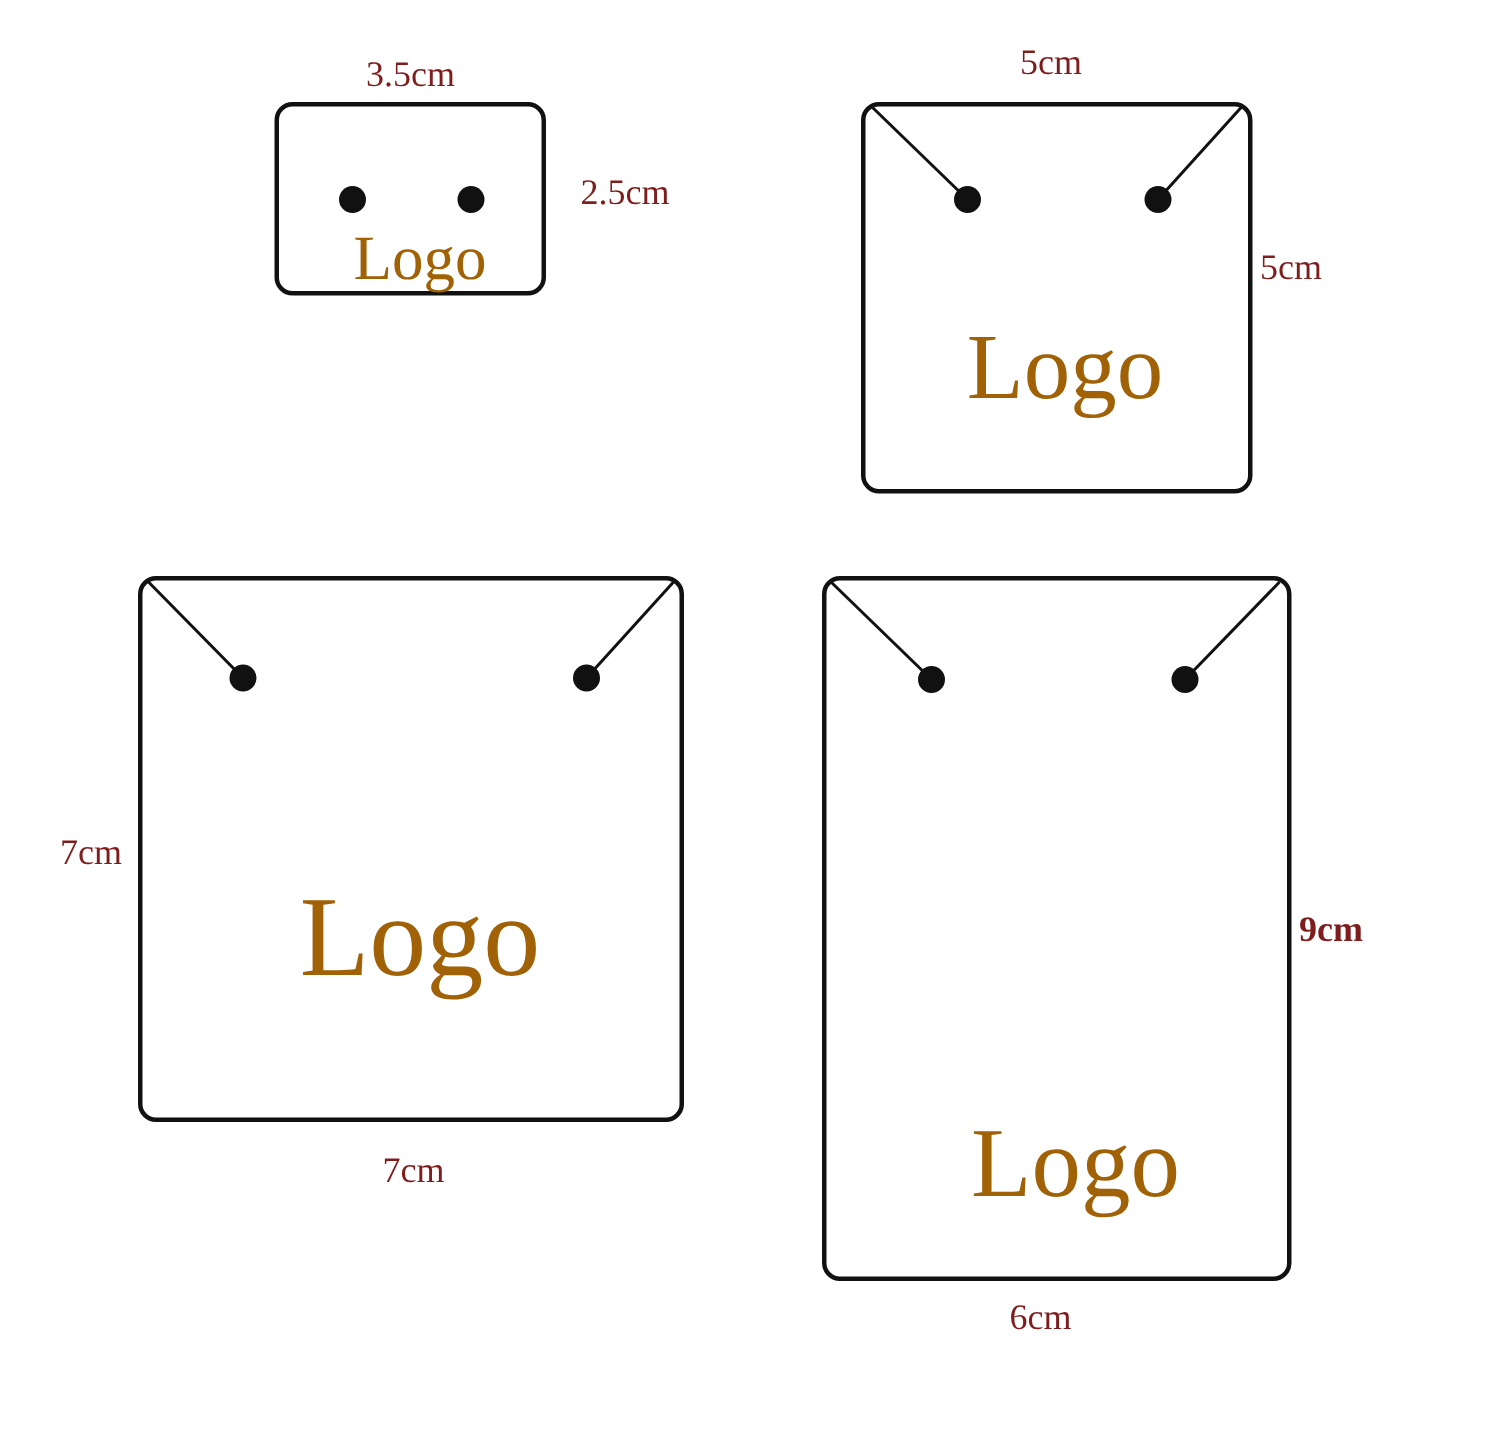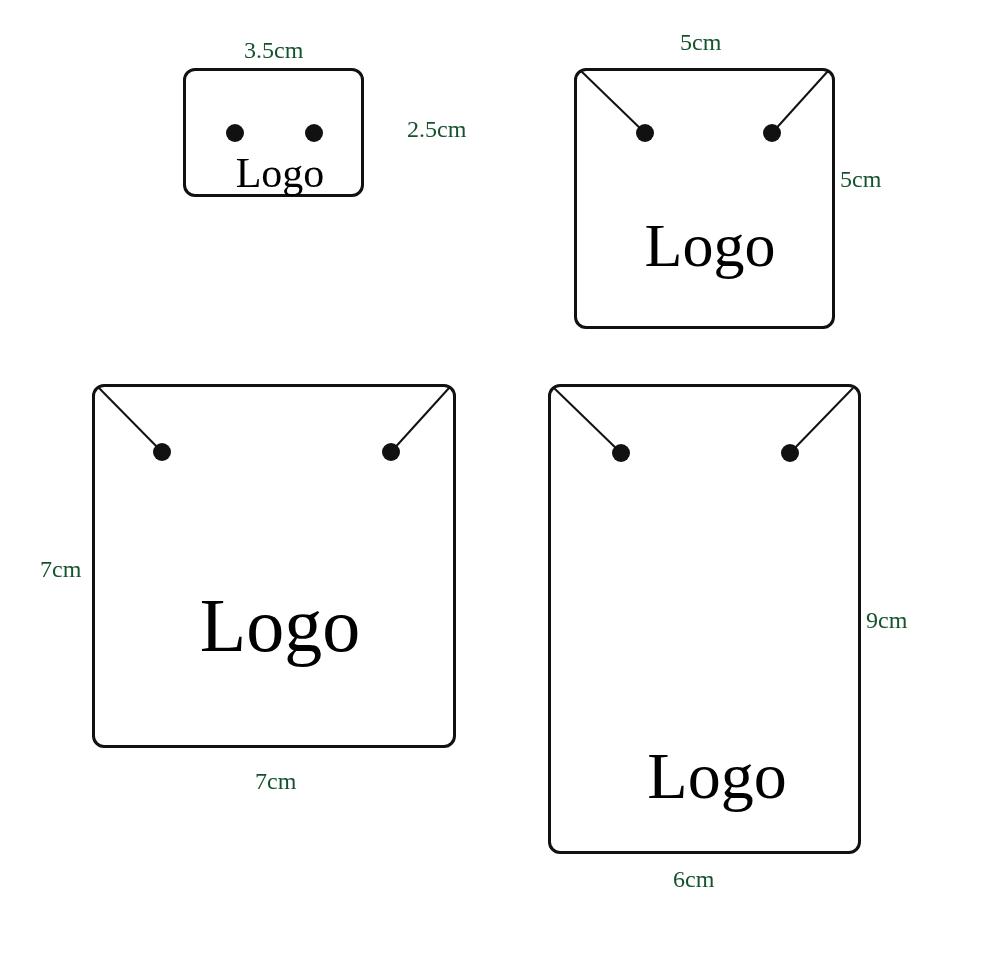--- a/index.html
+++ b/index.html
@@ -1,42 +1,42 @@
 <!DOCTYPE html>
 <html><head>
   <meta charset="utf-8">
   <style>
     html, body { margin: 0; padding: 0; background: #ffffff; }
     body { width: 1000px; height: 958px; position: relative; overflow: hidden;
            font-family: "Liberation Serif", "DejaVu Serif", serif; color: #111; }
     .card { position: absolute; border: 3px solid #111; border-radius: 12px; box-sizing: border-box; background: #fff; }
-    .dim { position: absolute; font-size: 24px; line-height: 1; white-space: nowrap; color: #14532d; }
-    .logo { position: absolute; line-height: 1; white-space: nowrap; color: #000000; transform: translateX(-50%); }
+    .dim { position: absolute; font-size: 24px; line-height: 1; white-space: nowrap; color: #7f1d1d; }
+    .logo { position: absolute; line-height: 1; white-space: nowrap; color: #a16207; transform: translateX(-50%); }
     svg.overlay { position: absolute; left: 0; top: 0; width: 1000px; height: 958px; pointer-events: none; }
   </style>
 </head>
 <body>
 
 <div class="dim" style="left:244px; top:38px;">3.5cm</div>
 <div class="card" style="left:183px; top:68px; width:181px; height:129px;"></div>
-<div class="dim" style="left:407px; top:117px;">2.5cm</div>
+<div class="dim" style="left:387px; top:117px;">2.5cm</div>
 <div class="logo" style="left:280px; top:152px; font-size:42px;">Logo</div>
 
 <div class="dim" style="left:680px; top:30px;">5cm</div>
 <div class="card" style="left:574px; top:68px; width:261px; height:261px;"></div>
 <div class="dim" style="left:840px; top:167px;">5cm</div>
 <div class="logo" style="left:710px; top:214px; font-size:62px;">Logo</div>
 
 <div class="card" style="left:92px; top:384px; width:364px; height:364px;"></div>
 <div class="dim" style="left:40px; top:557px;">7cm</div>
 <div class="dim" style="left:255px; top:769px;">7cm</div>
 <div class="logo" style="left:280px; top:587px; font-size:76px;">Logo</div>
 
 <div class="card" style="left:548px; top:384px; width:313px; height:470px;"></div>
-<div class="dim" style="left:866px; top:608px;">9cm</div>
+<div class="dim" style="left:866px; top:608px;font-weight:bold;">9cm</div>
 <div class="dim" style="left:673px; top:867px;">6cm</div>
 <div class="logo" style="left:717px; top:743px; font-size:66px;">Logo</div>
 
 <svg class="overlay" viewBox="0 0 1000 958" xmlns="http://www.w3.org/2000/svg">
   <g fill="#111">
     <circle cx="235" cy="133" r="9"></circle>
     <circle cx="314" cy="133" r="9"></circle>
   </g>
 
   <g stroke="#111" stroke-width="2" fill="#111">

